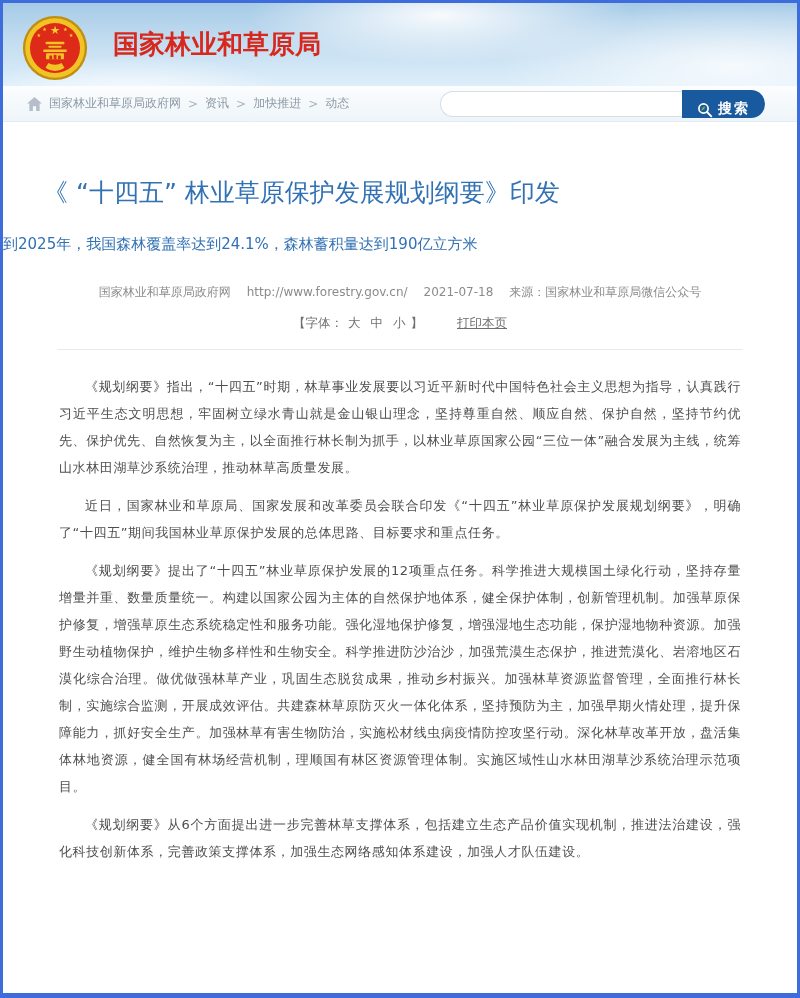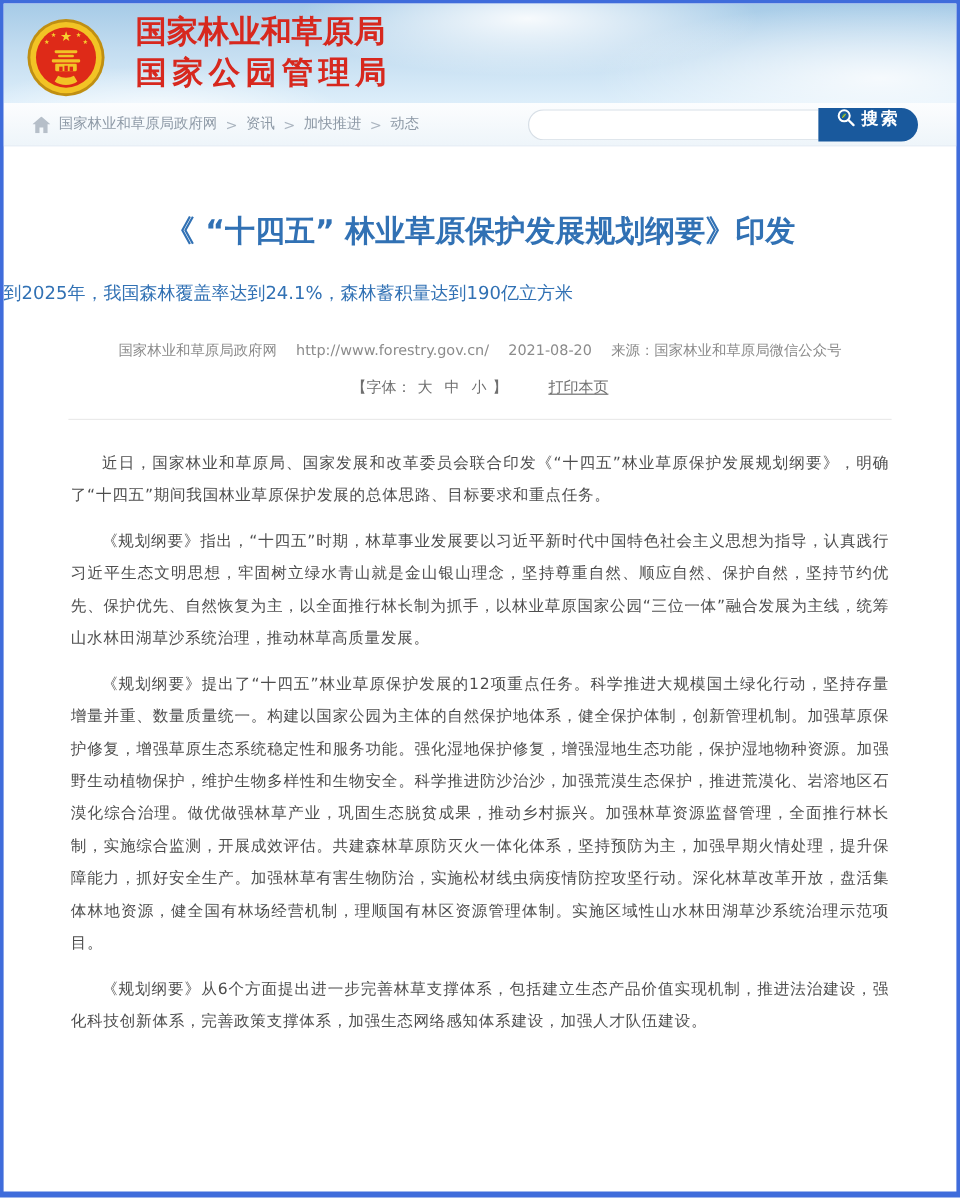--- a/index.html
+++ b/index.html
@@ -36,26 +36,26 @@
   .home-icon{ width:15px; height:14px; display:inline-block; }
   .search{ margin-left:auto; display:flex; align-items:center; }
   .search-input{
     width:242px; height:26px; border:1px solid #d6dee6; border-right:none;
     border-radius:14px 0 0 14px; padding:0 13px; font-size:12px; outline:none;
     color:#333; background:#fff; font-family:"DejaVu Sans",sans-serif;
   }
   .search-btn{
     height:28px; padding:0 15px; background:#19599d; color:#fff; border:none;
     border-radius:0 14px 14px 0; font-size:14px; font-weight:bold;
-    display:flex; align-items:flex-start; gap:5px; cursor:pointer;
+    display:flex; align-items:flex-end; gap:5px; cursor:pointer;
     font-family:"DejaVu Sans",sans-serif; letter-spacing:2px;
   }
   
   .article{ padding-top:54px; }
-  .title{ text-align:center; color:#3171b4; font-size:25px; font-weight:700; margin:0 40px; }
+  .title{ color:#3171b4; font-size:25px; font-weight:400; margin:0 40px; }
   .subtitle{ text-align:left; color:#3171b4; font-size:15px; margin-top:26px; }
   .meta1{ display:flex; justify-content:center; align-items:baseline; gap:16px;
           color:#8b8b8b; font-size:12px; margin-top:30px; }
   .meta2{ display:flex; justify-content:center; align-items:flex-end; gap:34px;
           color:#6f6f6f; font-size:12.5px; margin-top:14px; }
   .font-ctrl{ display:flex; gap:0; align-items:center; }
   .font-ctrl .fbtn{ cursor:pointer; margin:0 5px; }
   .print{ cursor:pointer;text-decoration:underline; }
   .divider{ border:none; border-top:1px solid #eaeaea; margin:17px 54px 23px; }
   .body p{
@@ -80,21 +80,20 @@
     <rect x="29" y="33.5" width="14" height="2.2" rx="1" fill="#f2c325"></rect>
     <rect x="23.5" y="37.5" width="25" height="2.8" rx="1" fill="#f2c325"></rect>
     <rect x="26.5" y="41.5" width="19" height="6.5" rx="1" fill="#f2c325"></rect>
     <rect x="30" y="44" width="3" height="4" fill="#de2a18"></rect>
     <rect x="34.6" y="43.2" width="3" height="4.8" fill="#de2a18"></rect>
     <rect x="39.2" y="44" width="3" height="4" fill="#de2a18"></rect>
     <path d="M26,57 A13,9 0 0 0 46,57 L43,52 A10,6 0 0 1 29,52 Z" fill="#f2c325"></path>
   </svg>
   <div class="org-title">
     <div class="line1">国家林业和草原局</div>
-    <div class="line2">国家公园管理局</div>
   </div>
 </header>
 
 <nav class="navrow">
   <div class="breadcrumb">
     <svg class="home-icon" viewBox="0 0 16 15">
       <path d="M8 0 L16 7 L13.5 7 L13.5 15 L9.7 15 L9.7 10 L6.3 10 L6.3 15 L2.5 15 L2.5 7 L0 7 Z" fill="#b6bfc9"></path>
     </svg>
     <span class="crumb">国家林业和草原局政府网</span>
     <span class="sep">&gt;</span>
@@ -118,37 +117,37 @@
   </div>
 </nav>
 
 <main class="article">
   <h1 class="title">《 “十四五” 林业草原保护发展规划纲要》印发</h1>
   <div class="subtitle">到2025年，我国森林覆盖率达到24.1%，森林蓄积量达到190亿立方米</div>
 
   <div class="meta1">
     <span>国家林业和草原局政府网</span>
     <span>http://www.forestry.gov.cn/</span>
-    <span>2021-08-20</span>
+    <span>2021-07-18</span>
     <span>来源：国家林业和草原局微信公众号</span>
   </div>
 
   <div class="meta2">
     <span class="font-ctrl">
       <span>【字体：</span>
       <span class="fbtn">大</span>
       <span class="fbtn">中</span>
       <span class="fbtn">小</span>
       <span>】</span>
     </span>
     <span class="print">打印本页</span>
   </div>
 
   <hr class="divider">
 
   <div class="body">
+    <p>《规划纲要》指出，“十四五”时期，林草事业发展要以习近平新时代中国特色社会主义思想为指导，认真践行习近平生态文明思想，牢固树立绿水青山就是金山银山理念，坚持尊重自然、顺应自然、保护自然，坚持节约优先、保护优先、自然恢复为主，以全面推行林长制为抓手，以林业草原国家公园“三位一体”融合发展为主线，统筹山水林田湖草沙系统治理，推动林草高质量发展。</p>
     <p>近日，国家林业和草原局、国家发展和改革委员会联合印发《“十四五”林业草原保护发展规划纲要》，明确了“十四五”期间我国林业草原保护发展的总体思路、目标要求和重点任务。</p>
-    <p>《规划纲要》指出，“十四五”时期，林草事业发展要以习近平新时代中国特色社会主义思想为指导，认真践行习近平生态文明思想，牢固树立绿水青山就是金山银山理念，坚持尊重自然、顺应自然、保护自然，坚持节约优先、保护优先、自然恢复为主，以全面推行林长制为抓手，以林业草原国家公园“三位一体”融合发展为主线，统筹山水林田湖草沙系统治理，推动林草高质量发展。</p>
     <p>《规划纲要》提出了“十四五”林业草原保护发展的12项重点任务。科学推进大规模国土绿化行动，坚持存量增量并重、数量质量统一。构建以国家公园为主体的自然保护地体系，健全保护体制，创新管理机制。加强草原保护修复，增强草原生态系统稳定性和服务功能。强化湿地保护修复，增强湿地生态功能，保护湿地物种资源。加强野生动植物保护，维护生物多样性和生物安全。科学推进防沙治沙，加强荒漠生态保护，推进荒漠化、岩溶地区石漠化综合治理。做优做强林草产业，巩固生态脱贫成果，推动乡村振兴。加强林草资源监督管理，全面推行林长制，实施综合监测，开展成效评估。共建森林草原防灭火一体化体系，坚持预防为主，加强早期火情处理，提升保障能力，抓好安全生产。加强林草有害生物防治，实施松材线虫病疫情防控攻坚行动。深化林草改革开放，盘活集体林地资源，健全国有林场经营机制，理顺国有林区资源管理体制。实施区域性山水林田湖草沙系统治理示范项目。</p>
     <p>《规划纲要》从6个方面提出进一步完善林草支撑体系，包括建立生态产品价值实现机制，推进法治建设，强化科技创新体系，完善政策支撑体系，加强生态网络感知体系建设，加强人才队伍建设。</p>
 
   </div>
 </main>
 
 </body></html>

